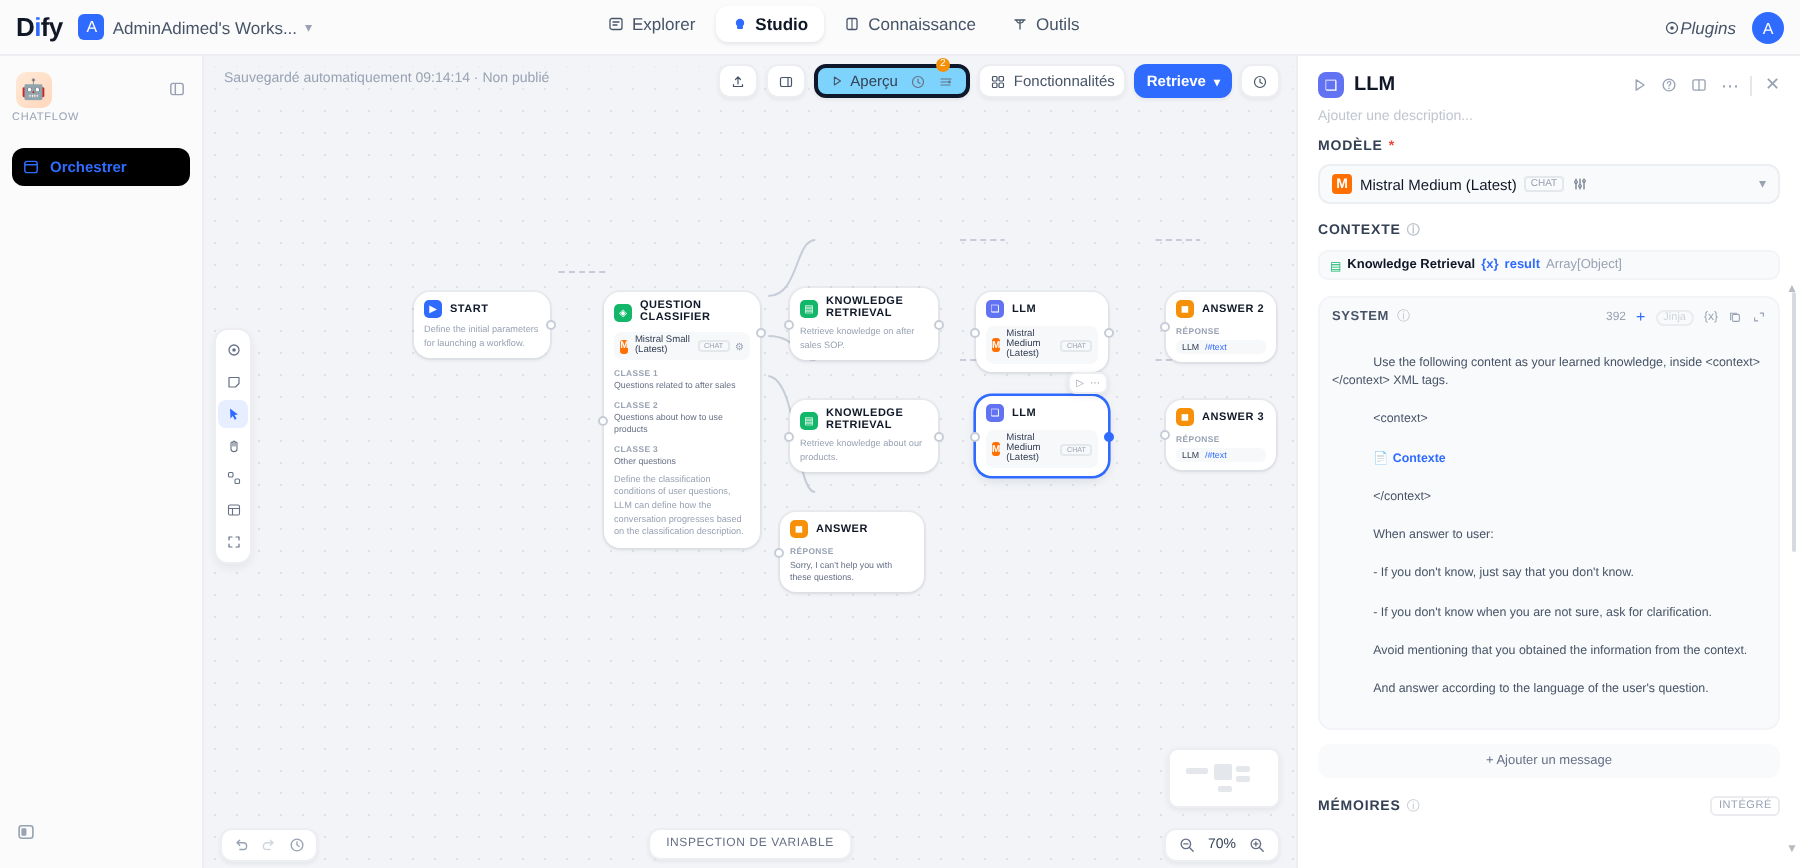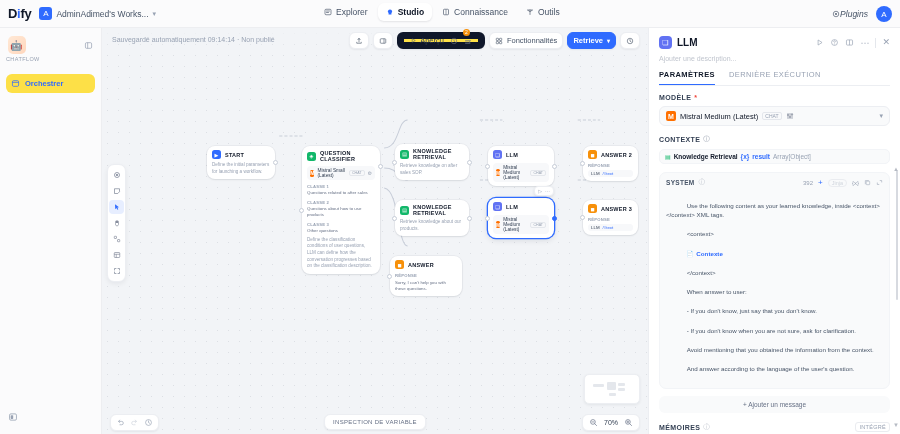--- a/index.html
+++ b/index.html
@@ -23,21 +23,21 @@
   }
   .brand { font-size: 13px; font-weight: 700; letter-spacing: -0.3px; color: #101828; margin-right: 8px; }
   .brand .i { color: #2f6bff; }
   .ws { display: flex; align-items: center; gap: 4px; }
   .ws-avatar {
     width: 13px; height: 13px; border-radius: 3px; background: #2f6bff;
     color: #fff; font-size: 8px; display: flex; align-items: center; justify-content: center;
   }
   .ws-name { font-size: 8.5px; color: #475467; }
   .caret { font-size: 7px; color: #98a2b3; }
-  .topnav { display: flex; align-items: center; gap: 2px; position: absolute; left: 316px; top: 3px; }
+  .topnav { display: flex; align-items: center; gap: 2px; position: absolute; left: 296px; top: 3px; }
   .topnav-item {
     display: flex; align-items: center; gap: 4px;
     font-size: 8.5px; color: #475467;
     padding: 4px 8px; border-radius: 6px; white-space: nowrap;
   }
   .topnav-item.active { background: #fff; box-shadow: 0 1px 2px rgba(16,24,40,.10); color: #101828; font-weight: 600; }
   .topnav-item.chip { background: #fff; box-shadow: 0 1px 2px rgba(16,24,40,.08); }
   .topright { position: absolute; right: 8px; top: 0; height: 28px; display: flex; align-items: center; gap: 8px; }
   .plug { display: flex; align-items: center; gap: 0; font-size: 8.5px; color: #475467; font-style: italic; }
   .user-avatar { width: 16px; height: 16px; border-radius: 50%; background: #2f6bff; color: #fff; font-size: 8px; display: flex; align-items: center; justify-content: center; }
@@ -60,21 +60,21 @@
   }
   .collapse-ic { color: #98a2b3; }
   .app-title { font-size: 8.5px; font-weight: 700; color: #101828; margin-top: 7px; line-height: 1.2; }
   .app-sub { font-size: 5.5px; color: #98a2b3; letter-spacing: .4px; margin-top: 2px; }
   .nav { margin-top: 12px; display: flex; flex-direction: column; gap: 2px; }
   .nav-item {
     display: flex; align-items: center; gap: 5px;
     font-size: 7.5px; color: #475467;
     padding: 5px 5px; border-radius: 6px;
   }
-  .nav-item.active { background: #fde047; color: #2f6bff; font-weight: 600; }
+  .nav-item.active { background: #000000; color: #2f6bff; font-weight: 600; }
   .nav-item svg { flex: 0 0 auto; }
   .sidebar-foot { position: absolute; left: 8px; bottom: 8px; color: #98a2b3; }
 
   
   .canvas-wrap { flex: 1; position: relative; min-width: 0; background: #f2f4f7; overflow: hidden; }
   .canvas {
     position: absolute; inset: 0;
     background-color: #f2f4f7;
     background-image: radial-gradient(#dcdfe4 0.7px, transparent 0.7px);
     background-size: 11px 11px;
@@ -175,21 +175,21 @@
   
   .canvas-actions {
     position: absolute; right: 8px; top: 4px; display: flex; align-items: center; gap: 4px; z-index: 7;
   }
   .ca-btn {
     background: #fff; border: 1px solid #eceef2; border-radius: 6px;
     box-shadow: 0 1px 2px rgba(16,24,40,.06);
     height: 17px; display: flex; align-items: center; gap: 4px; padding: 0 5px;
     font-size: 7.5px; color: #475467;
   }
-  .ca-group { background: #fde047; border: 7px solid #0f172a; border-radius: 6px; box-shadow: 0 1px 2px rgba(16,24,40,.06); height: 17px; display: flex; align-items: center; gap: 6px; padding: 0 6px; position: relative; }
+  .ca-group { background: #7dd3fc; border: 2px solid #0f172a; border-radius: 6px; box-shadow: 0 1px 2px rgba(16,24,40,.06); height: 17px; display: flex; align-items: center; gap: 6px; padding: 0 6px; position: relative; }
   .ca-publish { background: #2f6bff; color: #fff; border-color: #2f6bff; font-weight: 600; }
   .badge {
     position: absolute; top: -3px; right: 2px;
     background: #f79009; color: #fff; font-size: 5px;
     width: 7px; height: 7px; border-radius: 50%;
     display: flex; align-items: center; justify-content: center;
   }
 
   
   .panel {
@@ -635,24 +635,20 @@
             <svg width="9" height="9" viewBox="0 0 16 16" fill="none">
               <rect x="2.6" y="3.4" width="10.8" height="9.2" rx="1.5" stroke="#98a2b3" stroke-width="1.2"></rect>
               <path d="M8 3.4v9.2" stroke="#98a2b3" stroke-width="1.2"></path>
             </svg>
             <span style="font-size:9px;line-height:6px;">⋯</span>
             <div class="ph-sep"></div>
             <span style="font-size:9px;line-height:7px;">✕</span>
           </div>
         </div>
         <div class="ph-desc">Ajouter une description...</div>
-        <div class="tabs">
-          <div class="tab active">PARAMÈTRES</div>
-          <div class="tab">DERNIÈRE EXÉCUTION</div>
-        </div>
       </div>
 
       <div class="panel-body">
         <div class="sect-label">
           <span>MODÈLE</span>
           <span class="req">*</span>
         </div>
         <div class="model-select">
           <div class="ms-logo">M</div>
           <div class="ms-name">Mistral Medium (Latest)</div>

